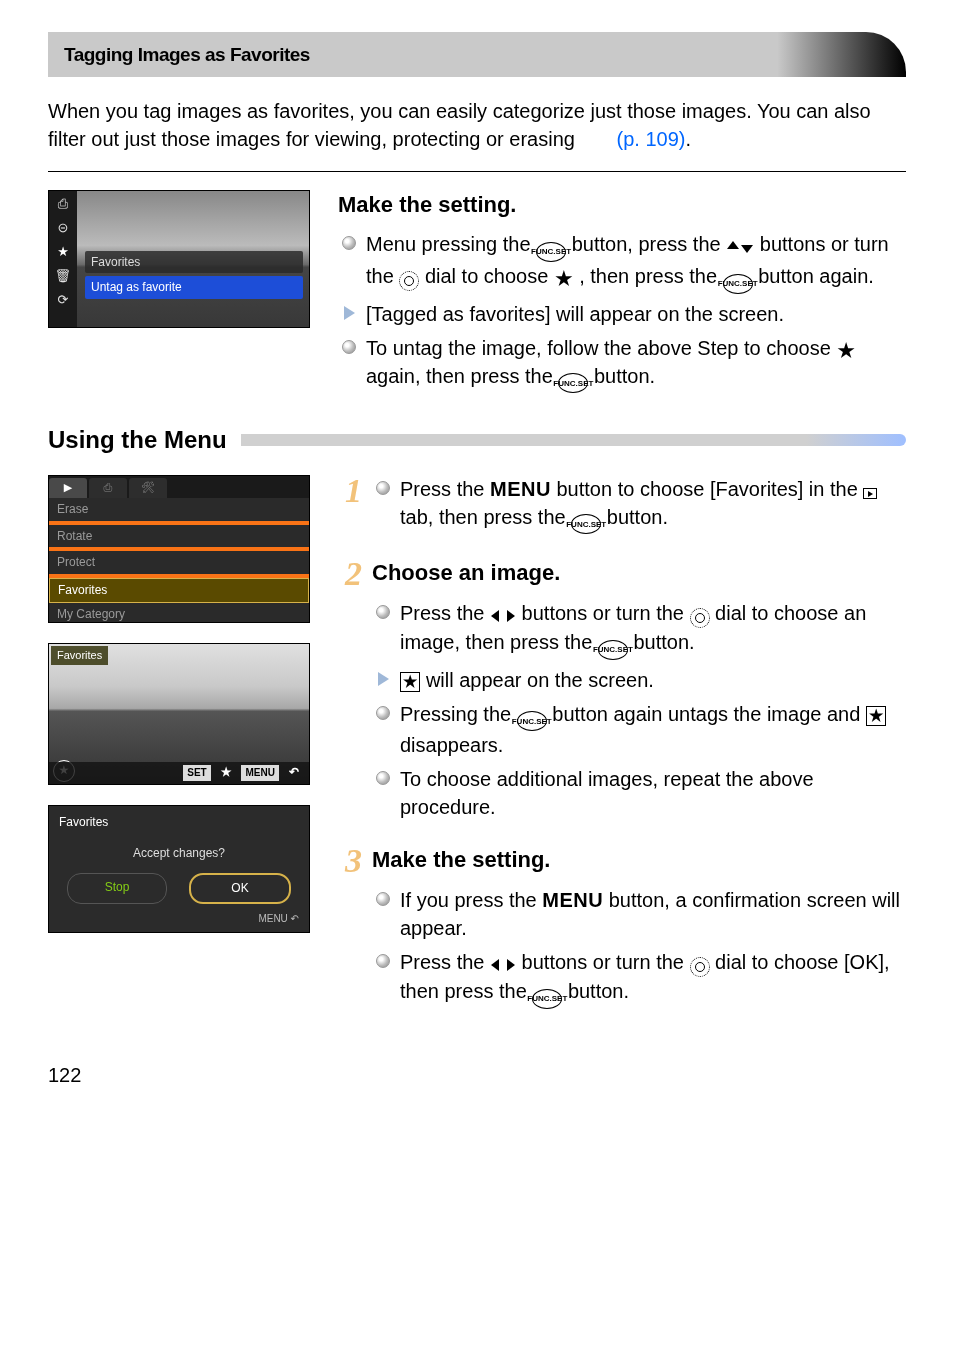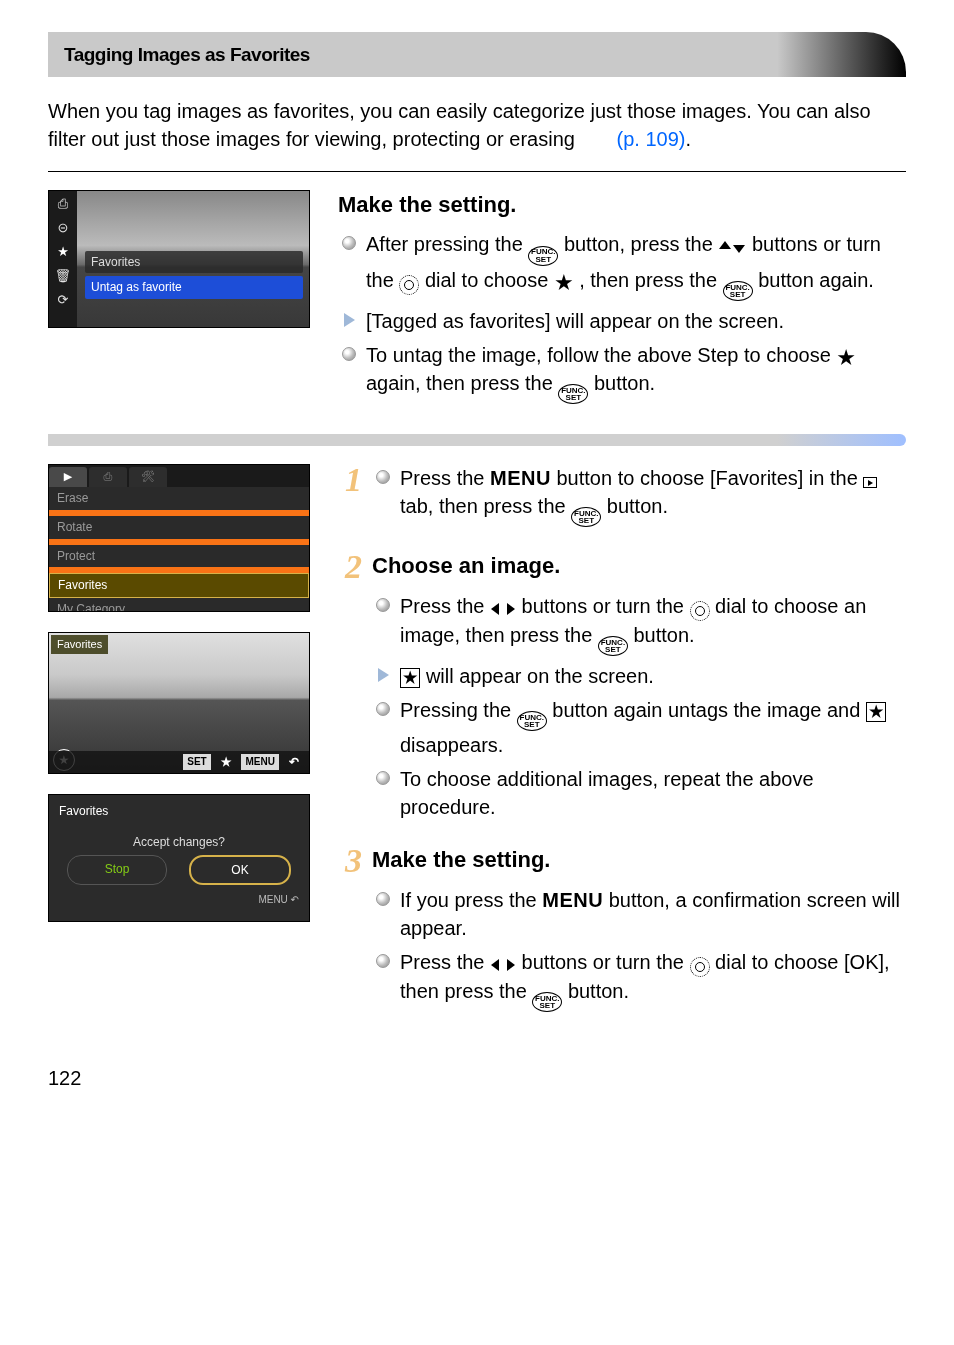--- a/index.html
+++ b/index.html
@@ -52,21 +52,21 @@
     border-top: 7px solid transparent; border-bottom: 7px solid transparent;
     border-left: 11px solid #9fb8d8;
   }
   .inline-icon {
     display: inline-flex; align-items: center; justify-content: center;
     vertical-align: -3px; line-height: 1;
   }
   .func-set {
     width: 30px; height: 20px; border: 1.5px solid #000; border-radius: 50%;
     font-size: 8px; font-weight: bold; text-align: center; padding-top: 0px;
-    display: inline-flex; flex-direction: column; align-items: center; justify-content: center;
+    display: inline-flex; flex-direction: row; align-items: center; justify-content: center;
     line-height: 0.9;
   }
   .dial {
     width: 20px; height: 20px; border-radius: 50%; border: 1.5px dotted #000;
     display: inline-flex; align-items: center; justify-content: center;
   }
   .dial::after { content:""; width:8px; height:8px; border:1.2px solid #000; border-radius:50%; }
   .updown svg, .leftright svg { display:block; }
   .star { font-size: 22px; }
   .boxed { border:1.6px solid #000; padding:0 2px; font-size:16px; font-weight:bold; display:inline-flex; align-items:center; justify-content:center; height:20px; min-width:20px;}
@@ -97,38 +97,38 @@
   .shot1-left span { font-size:13px; color:#e4e4e4; }
   .shot1-left .sel { color:#fff; }
   .shot1-rows { position:absolute; left:36px; top:60px; right:6px; }
   .shot1-rows .row { background:rgba(40,40,40,0.82); color:#ddd; padding:3px 6px; margin-bottom:3px; font-size:12px; border-radius:2px;}
   .shot1-rows .row.sel { background:#1d4ed8; color:#fff; }
   .shot2 { height:148px; }
   .tabbar { display:flex; background:#1a1a1a; height:22px; align-items:flex-end; }
   .tab { width:38px; height:20px; background:#2d2d2d; margin-right:2px; border-radius:3px 3px 0 0;
     display:flex; align-items:center; justify-content:center; font-size:11px; color:#888;}
   .tab.active { background:#494949; color:#fff; }
-  .mlist .mrow { padding:3px 8px; color:#9a9a9a; border-bottom:6px solid #f97316; }
+  .mlist .mrow { padding:3px 8px; color:#9a9a9a; border-bottom:4px solid #f97316; }
   .mlist .mrow.sel { background:#5a4a00; color:#fff; border:1px solid #d6b24a;}
   .mlist .hint { padding:4px 8px; color:#bbb; background:#1a1a1a; }
   .shot3 { height:142px; }
   .shot3 .sky { position:absolute; inset:0; background:linear-gradient(#e0e0e0 0%, #c9c9c9 30%, #a8a8a8 46%, #555 48%, #333 100%);}
   .shot3 .hdr { position:absolute; top:2px; left:2px; background:#2b2b00cc; color:#fff; font-size:11px; padding:2px 6px; }
   .shot3 .bottom { position:absolute; bottom:0; left:0; right:0; height:22px; background:#111c; display:flex; align-items:center; justify-content:flex-end; padding:0 6px; gap:6px; }
   .shot3 .bottom span { background:#ddd; color:#000; font-size:10px; padding:1px 4px; font-weight:bold; }
   .shot3 .bottom .starbox { background:transparent; color:#fff; font-size:12px; }
   .shot3 .bl { position:absolute; left:4px; bottom:2px; width:22px; height:22px; border:1px solid #fff; border-radius:50%; display:flex; align-items:center; justify-content:center; color:#fff; font-size:12px; }
   .shot4 { height:128px; }
   .shot4 .body { position:absolute; inset:0; background:#2b2b2b; }
   .shot4 .hdr { color:#fff; font-size:12px; padding:8px 10px 14px; }
-  .shot4 .q { text-align:center; color:#ddd; font-size:12px; margin-bottom:4px; }
+  .shot4 .q { text-align:center; color:#ddd; font-size:12px; margin-bottom:12px; }
   .shot4 .btnrow { display:flex; justify-content:center; gap:22px; padding:0 18px; }
   .shot4 .btn { flex:1; text-align:center; padding:5px 0; font-size:12px; color:#84cc16; border:1px solid #555; border-radius:14px; max-width:110px;}
   .shot4 .btn.primary { border:2px solid #d6b24a; color:#fff;}
-  .shot4 .mhint { position:absolute; right:10px; bottom:14px; font-size:10px; color:#bbb; }
+  .shot4 .mhint { position:absolute; right:10px; bottom:6px; font-size:10px; color:#bbb; }
 
   .step-block { display:flex; gap:10px; margin-bottom:18px; }
   .step-gutter { width:24px; flex-shrink:0; display:flex; justify-content:flex-end; padding-top:2px;}
   .step-num {
     font-family: Georgia, 'Times New Roman', serif; font-style: italic; font-weight: bold;
     font-size: 34px; color:#f2c27a; line-height:0.8;
   }
   .step-body { flex:1; }
   .pagenum { font-size:20px; margin-top:28px; }
   .play-tab-icon { width:14px; height:11px; border:1.4px solid #000; display:inline-flex; align-items:center; justify-content:center; vertical-align:-1px;}
@@ -161,21 +161,21 @@
       <div class="shot1-rows">
         <div class="row">Favorites</div>
         <div class="row sel">Untag as favorite</div>
       </div>
     </div>
   </div>
   <div class="col-right">
     <div class="section-heading">Make the setting.</div>
     <ul class="bullets">
       <li class="b-round">
-        <span>After pressing the </span>
+        <span>Menu pressing the </span>
         <span class="inline-icon func-set">
             <span>FUNC.</span>
             <span>SET</span>
           </span>
         <span> button, press the </span>
         <span class="inline-icon updown">
             <svg width="28" height="14">
               <polygon points="7,1 13,9 1,9" fill="#000"></polygon>
               <polygon points="21,13 15,5 27,5" fill="#000"></polygon>
             </svg>
@@ -202,20 +202,21 @@
             <span>FUNC.</span>
             <span>SET</span>
           </span>
         <span> button.</span>
       </li>
     </ul>
   </div>
 </div>
 
 <div class="sub-title-bar">
+  <div class="sub-title">Using the Menu</div>
   <div class="sub-title-rule"></div>
 </div>
 
 <div class="main-cols" style="align-items:flex-start;">
   <div class="col-left">
 
     <div class="shot shot2">
       <div class="tabbar">
         <div class="tab active">▶</div>
         <div class="tab">⎙</div>

